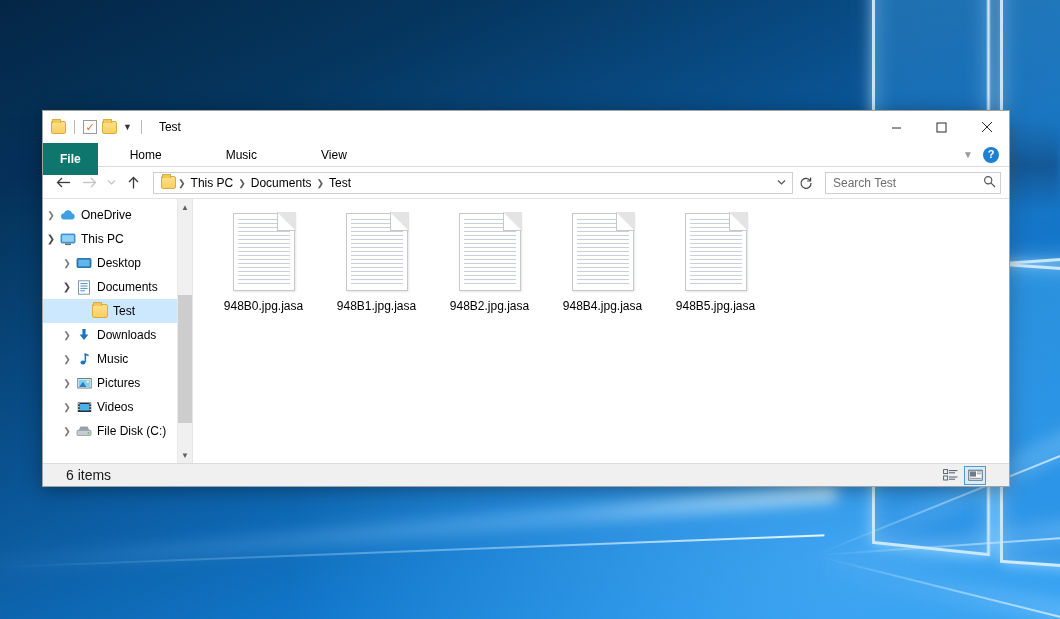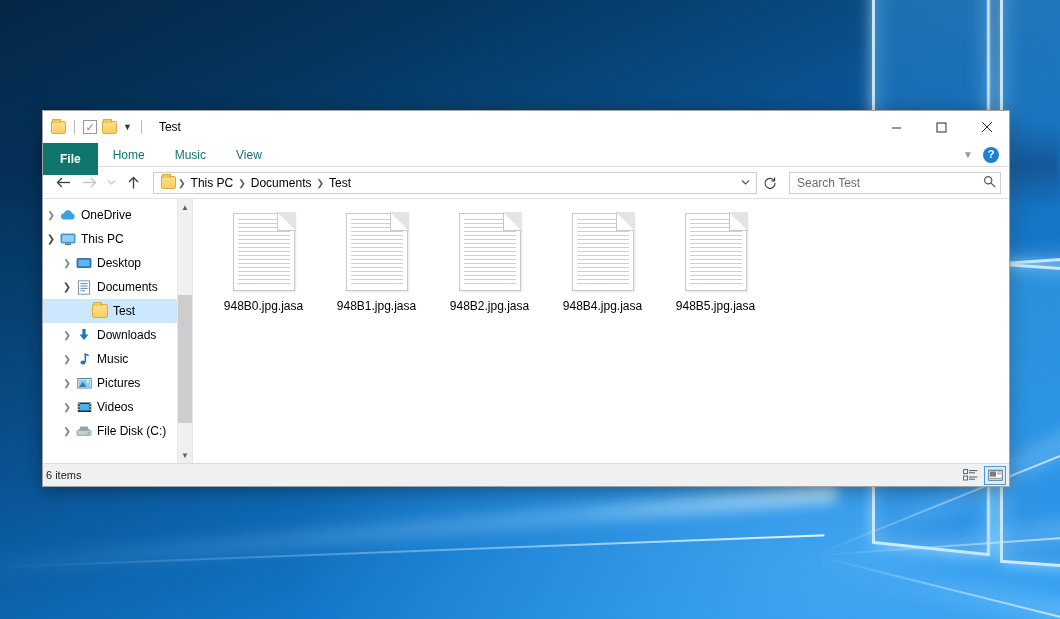--- a/index.html
+++ b/index.html
@@ -114,23 +114,23 @@
   .ribbon {
     height: 24px;
     background: #ffffff;
     display: flex;
     align-items: stretch;
     border-bottom: 1px solid #dcdcdc;
     flex: none;
     position: relative;
   }
   .rtab {
-    padding: 0 15px;
+    padding: 0 32px;
     display: flex; align-items: center;
-    font-size: 12px; color: #0f766e;
+    font-size: 12px; color: #000000;
   }
   .rtab.file { background: #0f766e; color: #fff; padding: 16px 17px; font-weight: bold; }
   .ribbon-right { margin-left: auto; display: flex; align-items: center; gap: 10px; padding-right: 10px; }
   .chev-down-small { font-size: 10px; color: #9a9a9a; }
   .help-ico {
     width: 16px; height: 16px; border-radius: 50%;
     background: #1f7fd0; color: #fff;
     font-size: 11px; font-weight: bold;
     display: flex; align-items: center; justify-content: center;
     line-height: 1;
@@ -163,21 +163,21 @@
     margin-left: 6px;
     min-width: 0;
   }
   .crumbs { display: flex; align-items: center; gap: 0; flex: 1; min-width: 0; }
   .crumb { font-size: 12px; color: #000; padding: 0 5px; white-space: nowrap; }
   .crumb-sep { font-size: 9px; color: #5a5a5a; }
   .crumb-folder { margin-left: 2px; margin-right: 2px; }
   .crumb-ctrl { width: 18px; display: flex; align-items: center; justify-content: center; color: #555; font-size: 10px; }
   .refresh-btn { width: 22px; height: 24px; display: flex; align-items: center; justify-content: center; color: #444; font-size: 13px; }
   .searchbox {
-    width: 212px; height: 22px;
+    width: 176px; height: 22px;
     border: 1px solid #cfcfcf;
     background: #fff;
     display: flex; align-items: center;
     padding: 0 4px 0 7px;
     margin-left: 6px;
   }
   .search-ph { flex: 1; font-size: 12px; color: #6d6d6d; }
 
   
   .wbody { flex: 1; display: flex; min-height: 0; border-top: 1px solid #e3e3e3; }
@@ -271,23 +271,23 @@
     border-top: 19px solid #e4e4e4;
   }
   .fname { font-size: 12px; color: #000; text-align: center; white-space: nowrap; }
 
   
   .statusbar {
     height: 23px;
     background: #f0f0f0;
     border-top: 1px solid #dcdcdc;
     display: flex; align-items: center;
-    padding: 0 3px;
+    padding: 0 23px;
     flex: none;
-    font-size: 11px;
+    font-size: 14px;
     color: #1a1a1a;
   }
   .viewbtns { margin-left: auto; display: flex; align-items: center; gap: 3px; }
   .viewbtn {
     width: 22px; height: 19px;
     display: flex; align-items: center; justify-content: center;
     border: 1px solid transparent;
   }
   .viewbtn.active { border-color: #4a9bd8; background: #d8ecfb; }
 </style>

